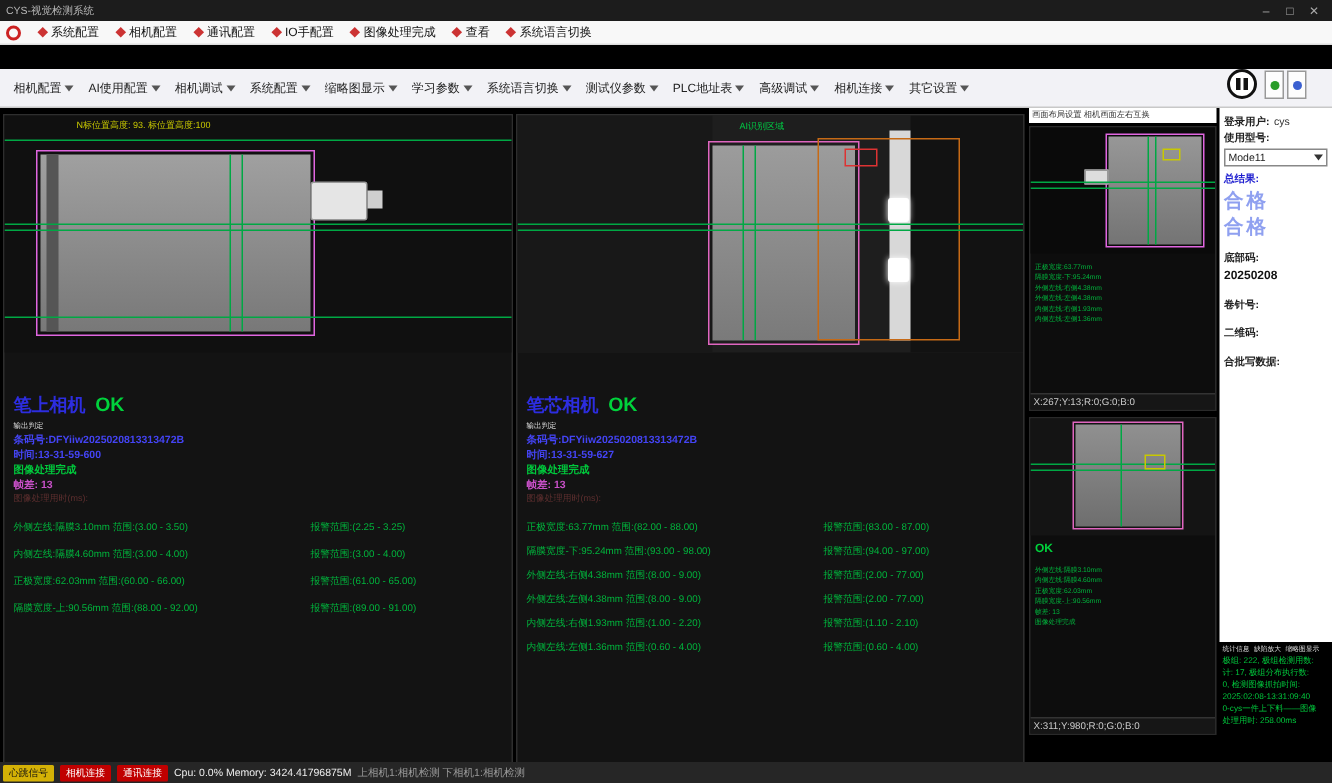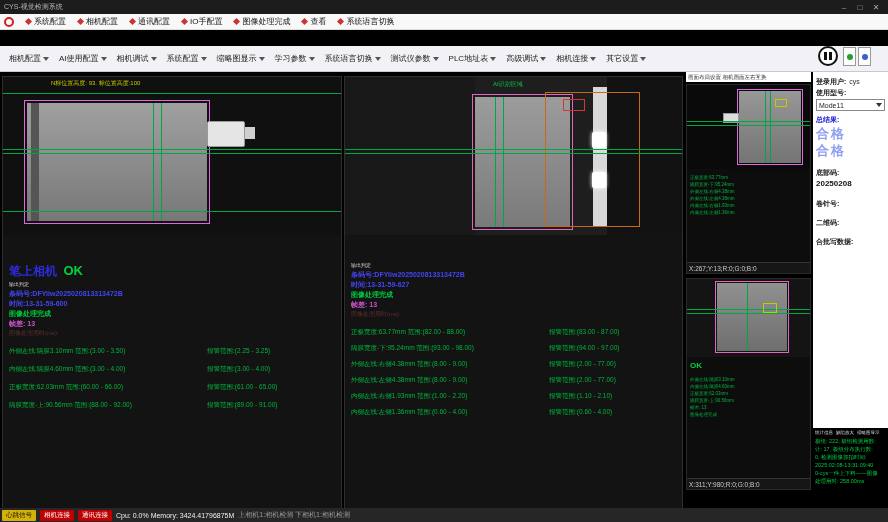--- a/index.html
+++ b/index.html
@@ -301,20 +301,24 @@
         <div class="ovl" style="left:247px; top:95px; width:14px; height:16px; background:#fff; border-radius:2px; box-shadow:0 0 4px #fff;"></div>
         <div class="ovl" style="left:200px; top:15px; width:95px; height:135px; border:1px solid #c66a16;"></div>
         <div class="ovl" style="left:218px; top:22px; width:22px; height:12px; border:1px solid #d33;"></div>
         <div class="ovl vline" style="left:150px; top:20px; height:130px;"></div>
         <div class="ovl vline" style="left:158px; top:20px; height:130px;"></div>
         <div class="ovl hline" style="left:0; top:72px; width:339px;"></div>
         <div class="ovl hline" style="left:0; top:76px; width:339px;"></div>
         <div class="ovl gtext" style="left:148px; top:3px;">AI识别区域</div>
       </div>
       <div class="cam-text abs">
+        <div>
+          <span class="cam-title">笔芯相机</span>
+          <span class="cam-ok">OK</span>
+        </div>
         <div class="cam-sub">输出判定</div>
         <div class="t-blue">条码号:DFYiiw2025020813313472B</div>
         <div class="t-blue">时间:13-31-59-627</div>
         <div class="t-green">图像处理完成</div>
         <div class="t-mag">帧差: 13</div>
         <div class="t-dim">图像处理用时(ms):</div>
         <div class="meas-list">
 
             <div class="meas-row">
               <span class="meas-left">正极宽度:63.77mm 范围:(82.00 - 88.00)</span>

